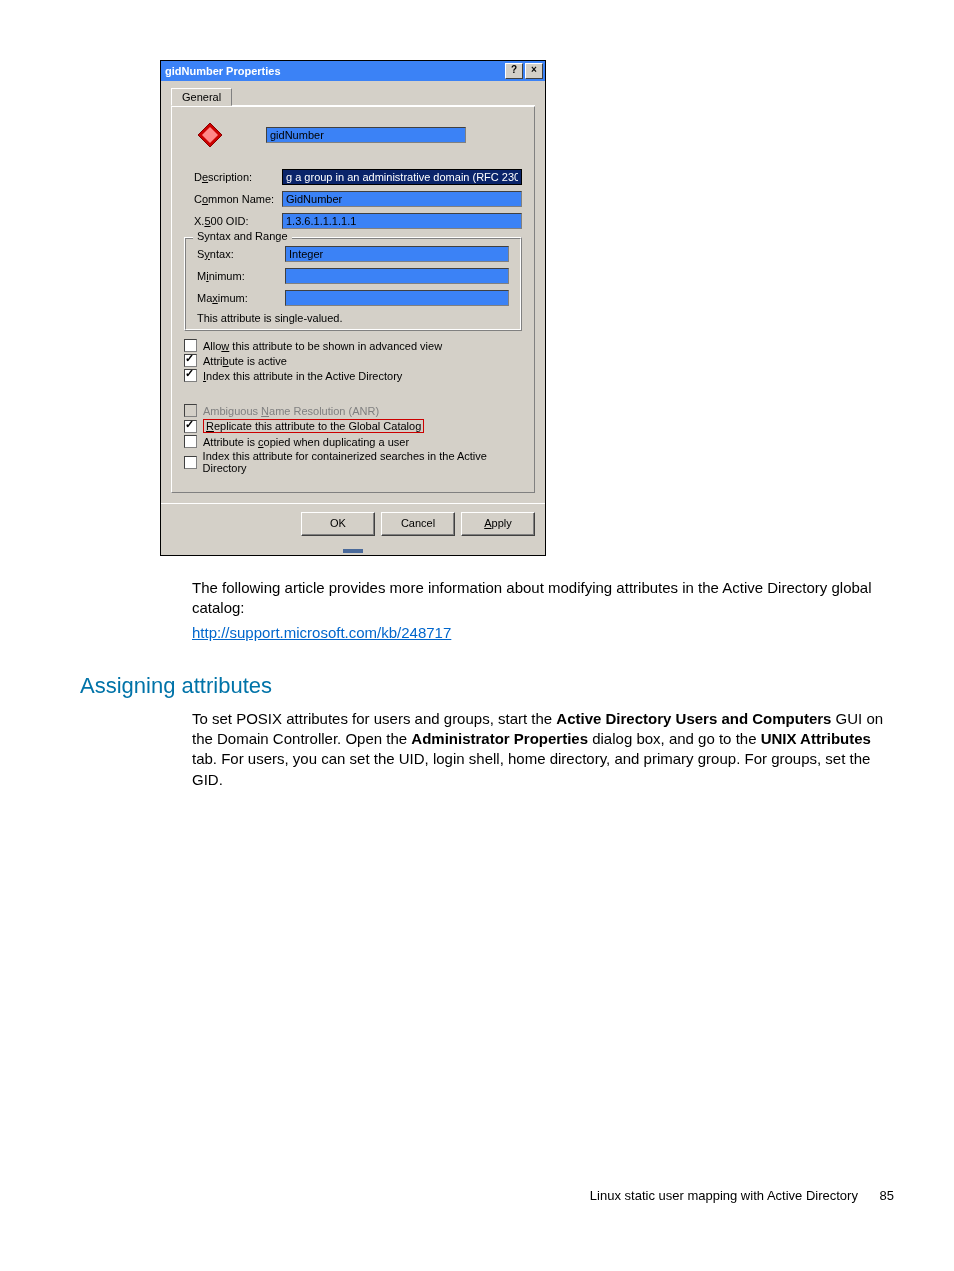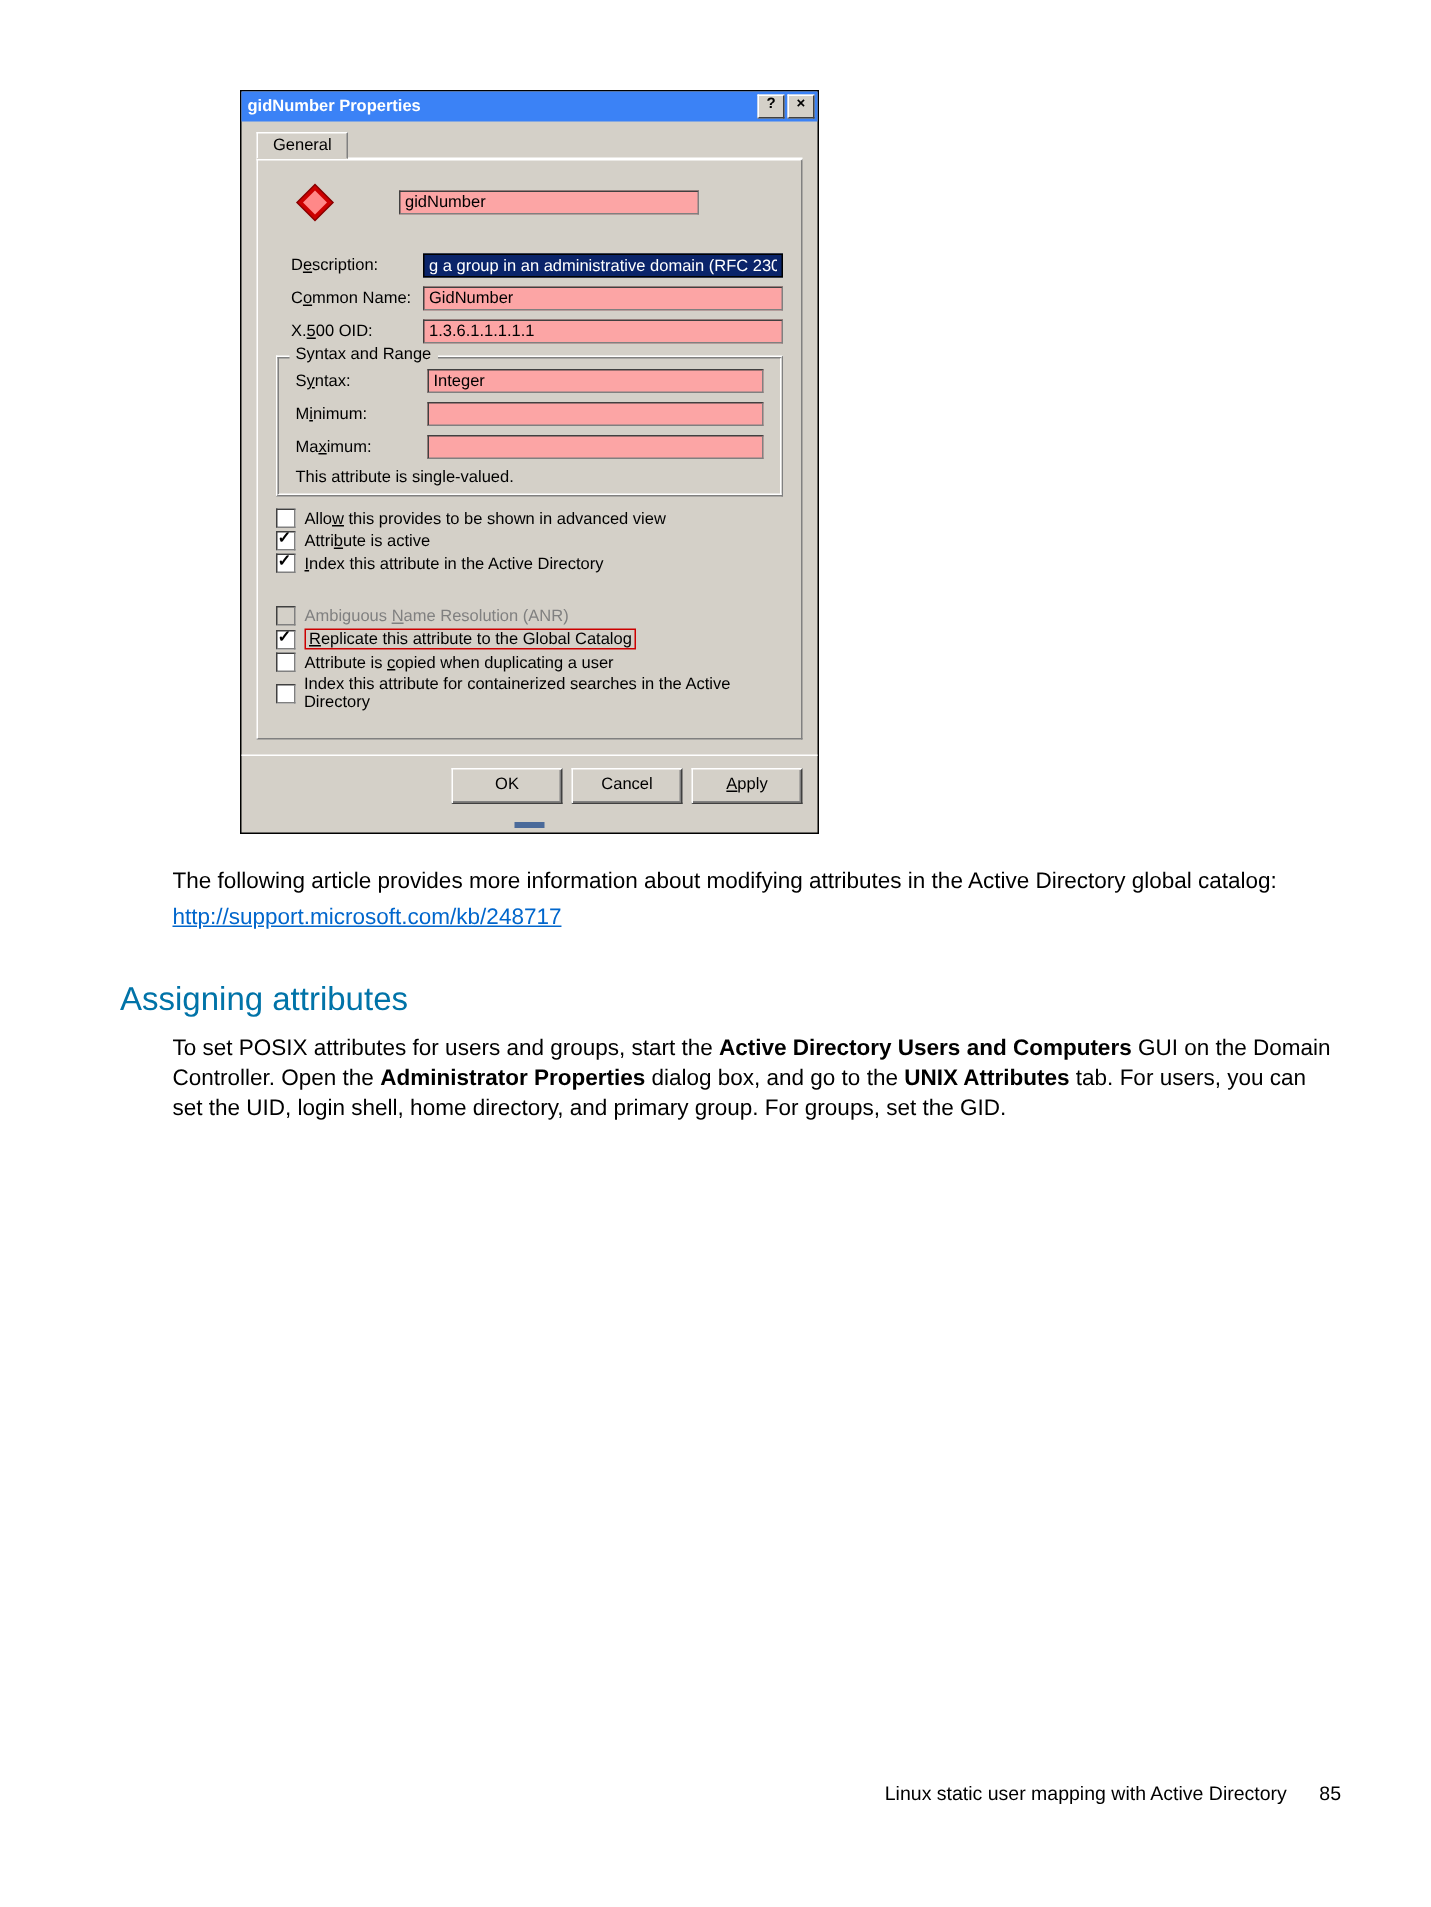--- a/index.html
+++ b/index.html
@@ -107,21 +107,21 @@
   .field-label {
     width: 88px;
     font-size: 11px;
   }
   .field-label .ul { text-decoration: underline; }
   .field-input {
     flex: 1;
     border: 1px solid #808080;
     border-top-color: #404040;
     border-left-color: #404040;
-    background: #fca5a5;
+    background: #3b82f6;
     padding: 1px 3px;
     font-size: 11px;
     height: 16px;
     line-height: 14px;
     box-sizing: border-box;
     font-family: Tahoma, Arial, sans-serif;
   }
   .field-input.highlight {
     background: #0a246a;
     color: #fff;
@@ -215,21 +215,21 @@
   .drag-handle span {
     display: inline-block;
     width: 20px;
     height: 4px;
     background: #4a6a9a;
   }
   .body-text {
     font-size: 15px;
     line-height: 1.35;
     margin-top: 22px;
-    margin-left: 35px;
+    margin-left: 112px;
   }
   .link {
     color: #0066cc;
     text-decoration: underline;
   }
   .section-heading {
     font-size: 22px;
     color: #0073a8;
     font-weight: normal;
     margin: 30px 0 10px 0;
@@ -297,21 +297,21 @@
             <div class="field-row" style="padding-left:0">
               <div class="field-label"><span>Ma</span><span class="ul">x</span><span>imum:</span></div>
               <input class="field-input" value="" style="">
             </div>
             <div class="note">This attribute is single-valued.</div>
           </div>
 
           <div id="checks-container">
               <div class="check-row">
                 <div class="checkbox"></div>
-                <span><span>Allo</span><span style="text-decoration: underline;">w</span><span> this provides to be shown in advanced view</span></span>
+                <span><span>Allo</span><span style="text-decoration: underline;">w</span><span> this attribute to be shown in advanced view</span></span>
               </div>
               <div class="check-row">
                 <div class="checkbox checked"></div>
                 <span><span>Attri</span><span style="text-decoration: underline;">b</span><span>ute is active</span></span>
               </div>
               <div class="check-row">
                 <div class="checkbox checked"></div>
                 <span><span></span><span style="text-decoration: underline;">I</span><span>ndex this attribute in the Active Directory</span></span>
               </div>
               <div class="check-row disabled">

